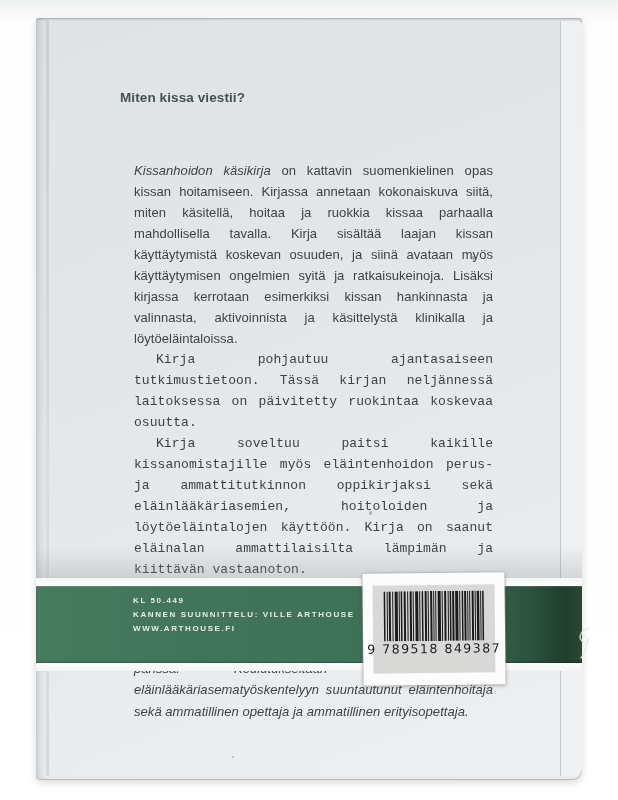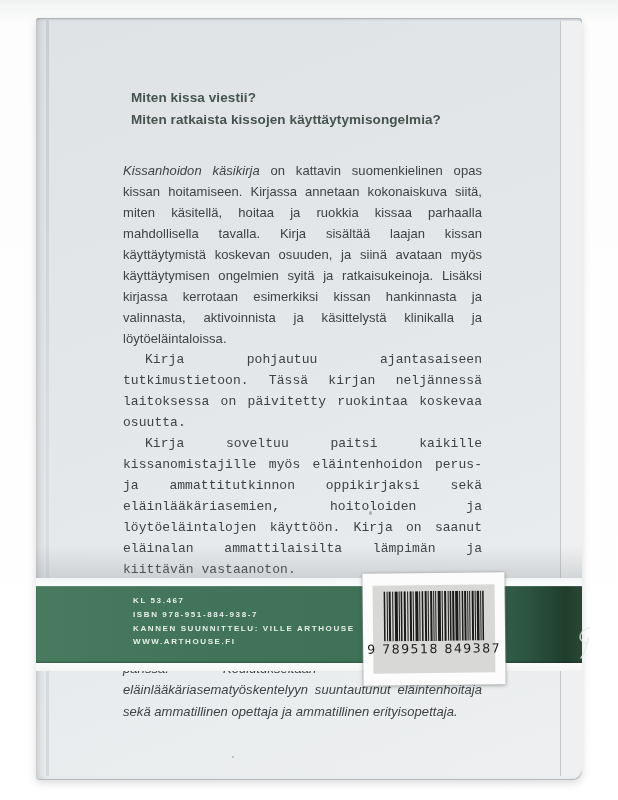--- a/index.html
+++ b/index.html
@@ -24,25 +24,25 @@
     background:linear-gradient(180deg,rgba(125,131,135,0.22),rgba(125,131,135,0.10) 60%,rgba(125,131,135,0.18));
     border-radius:2px;
   }
   .pages{
     position:absolute; right:0; top:3px; bottom:3px; width:21px;
     background:repeating-linear-gradient(90deg,#f5f6f7 0px,#e8eaeb 1px,#f5f6f7 2px);
     border-left:1px solid rgba(160,165,168,0.55);
     border-radius:0 4px 8px 0;
   }
   
-  .questions{position:absolute; left:95px; top:69px;}
+  .questions{position:absolute; left:84px; top:69px;}
   .q{font-size:13.5px; font-weight:bold; line-height:22px; letter-spacing:0.1px;}
   
   .copy{
-    position:absolute; left:87px; top:142px; width:359px;
+    position:absolute; left:98px; top:142px; width:359px;
     font-size:13px; line-height:21px; text-align:justify; letter-spacing:0.05px;
   }
   .copy p{margin:0;}
   .copy p.indent{text-indent:22px;font-family:Liberation Mono, monospace;}
   .copy em{font-style:italic;}
   .bio{margin-top:13px !important; font-style:italic; line-height:21.5px;}
   .bio strong{font-weight:bold;}
   
   .band-shadow{position:absolute; left:0; right:0; top:528px; height:32px;
     background:linear-gradient(180deg,rgba(150,155,158,0) 0%,rgba(140,146,150,0.28) 100%);}
@@ -83,37 +83,35 @@
 
 <div class="page">
 
   <div class="book">
 
     <div class="hinge"></div>
     <div class="pages"></div>
 
     <div class="questions" style="color:#44534d;">
       <div class="q">Miten kissa viestii?</div>
-      <div class="q">Miten ratkaista kissojen käyttäytymisongelmia?</div>
     </div>
 
     <div class="copy" style="color:#3e4245;">
       <p><em>Kissanhoidon käsikirja</em> <span>on kattavin suomenkielinen opas kissan hoitamiseen. Kirjassa annetaan kokonaiskuva siitä, miten käsitellä, hoitaa ja ruokkia kissaa parhaalla mahdollisella tavalla. Kirja sisältää laajan kissan käyttäytymistä koskevan osuuden, ja siinä avataan myös käyttäytymisen ongelmien syitä ja ratkaisukeinoja. Lisäksi kirjassa kerrotaan esimerkiksi kissan hankinnasta ja valinnasta, aktivoinnista ja käsittelystä klinikalla ja löytöeläintaloissa.</span></p>
       <p class="indent">Kirja pohjautuu ajantasaiseen tutkimustietoon. Tässä kirjan neljännessä laitoksessa on päivitetty ruokintaa koskevaa osuutta.</p>
       <p class="indent">Kirja soveltuu paitsi kaikille kissanomistajille myös eläintenhoidon perus- ja ammattitutkinnon oppikirjaksi sekä eläinlääkäriasemien, hoitoloiden ja löytöeläintalojen käyttöön. Kirja on saanut eläinalan ammattilaisilta lämpimän ja kiittävän vastaanoton.</p>
       <p class="bio"><strong>Tässä Ylikorpi</strong> <span>työskentelee eläintenhoitajaopiskelijoiden kouluttajana aikuiskoulutuskeskus Taitotalossa. Hänellä on pitkä työkokemus eläinsuojelutehtävistä erityisesti kissojen parissa. Koulutukseltaan Ylikorpi on eläinlääkäriasematyöskentelyyn suuntautunut eläintenhoitaja sekä ammatillinen opettaja ja ammatillinen erityisopettaja.</span></p>
     </div>
 
     <div class="band-shadow"></div>
     <div class="band-white-top"></div>
 
     <div class="band-green">
       <div class="imprint">
-        <div>KL 53.467</div>
-        <div>ISBN 978-951-884-938-7</div>
+        <div>KL 50.449</div>
         <div>KANNEN SUUNNITTELU: VILLE ARTHOUSE</div>
         <div>WWW.ARTHOUSE.FI</div>
       </div>
       <div class="flourish">
         <svg width="18" height="34" viewBox="0 0 18 34">
           <path d="M13,2 C5,4 2,11 6,15 C10,19 13,17 12,12 M12,12 C11,20 9,27 5,32" fill="none" stroke="#e6ece7" stroke-width="1.6" stroke-linecap="round"></path>
         </svg>
       </div>
     </div>
 

